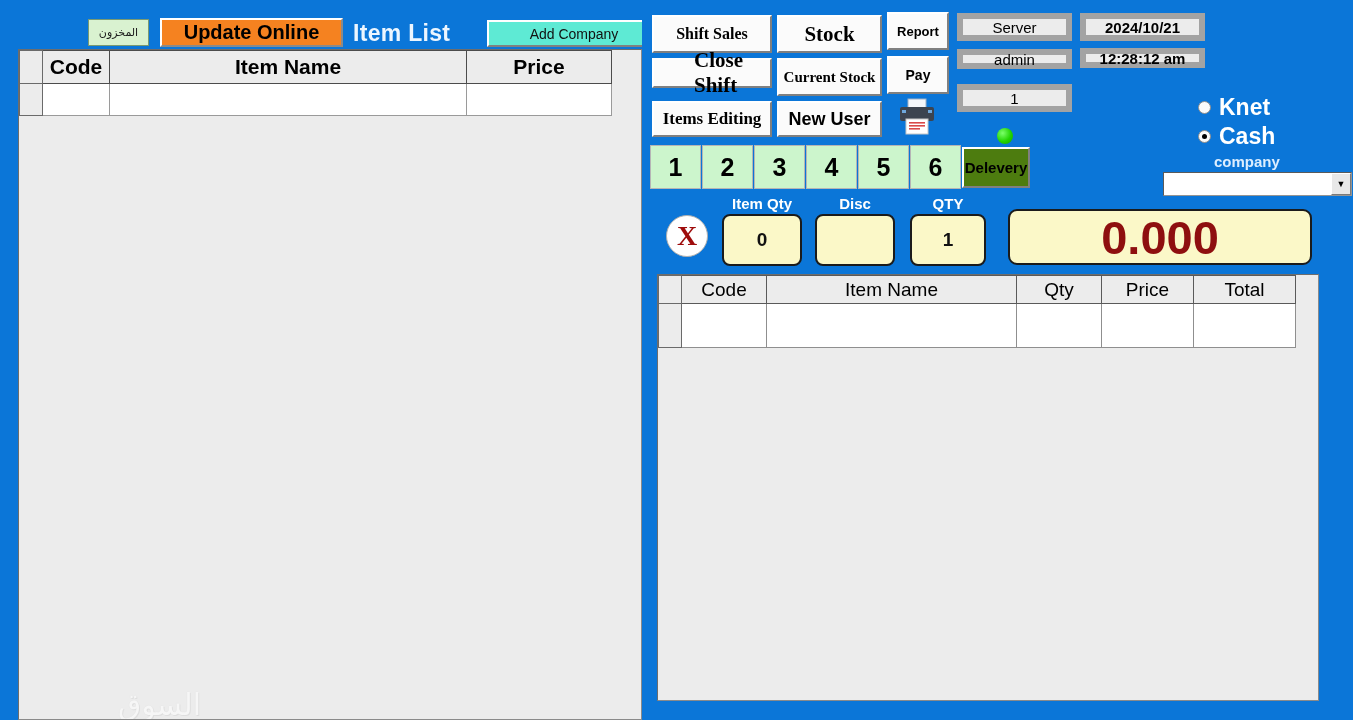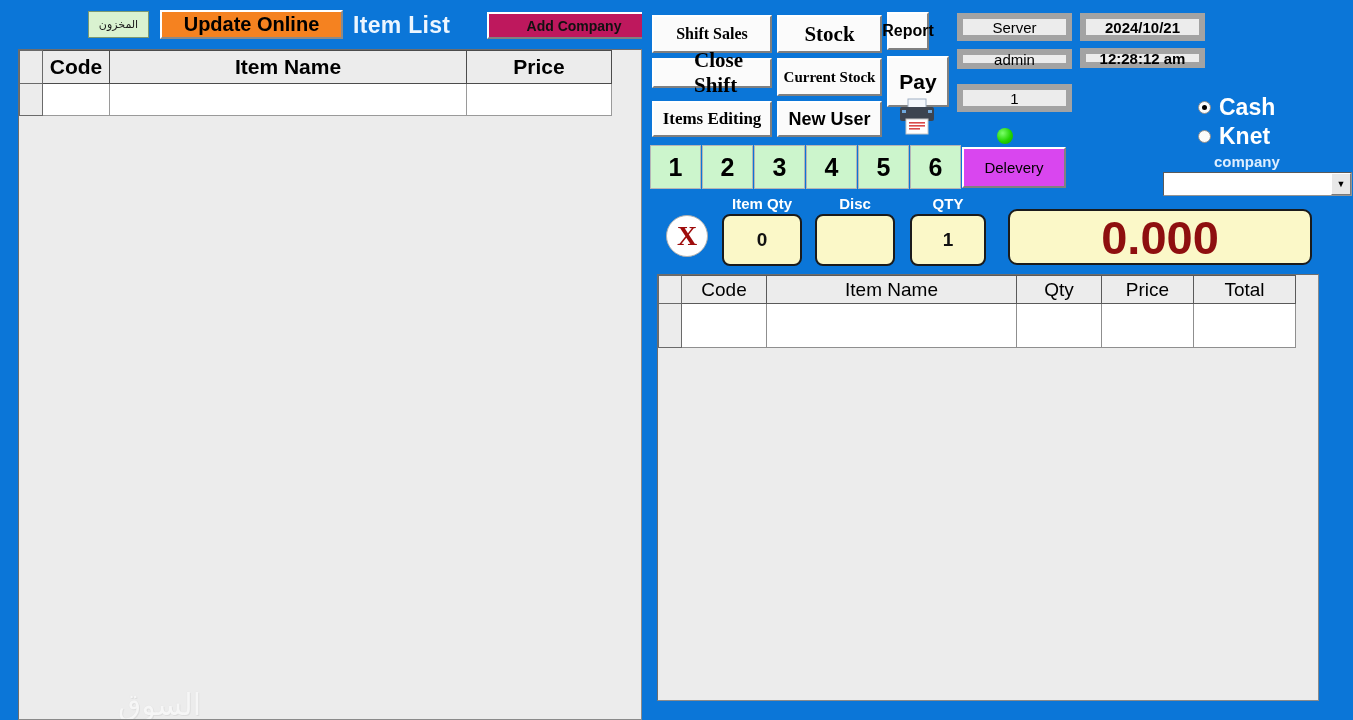--- a/index.html
+++ b/index.html
@@ -16,21 +16,21 @@
   }
 
   
   #left-panel {
     position: absolute;
     left: 0; top: 0;
     width: 642px; height: 720px;
   }
   #left-toolbar {
     position: absolute;
-    left: 0; top: 4px; width: 642px; height: 43px; padding-left: 16px;
+    left: 0; top: 12px; width: 642px; height: 43px; padding-left: 16px;
   }
   .btn-stock-ar {
     position: absolute; left: 88px; top: 7px;
     width: 61px; height: 27px;
     background: #d9f2d0;
     border: 1px solid #7a9a72;
     font-size: 11px;
     color: #1a1a1a;
     display: flex; align-items: center; justify-content: center;
     direction: rtl;
@@ -52,25 +52,25 @@
   }
   #item-list-title {
     position: absolute; left: 353px; top: 8px;
     font-size: 23px; font-weight: bold;
     color: #ecf6ff;
     letter-spacing: 0.3px;
   }
   .btn-add-company {
     position: absolute; left: 487px; top: 8px;
     width: 174px; height: 27px;
-    background: #be185d;
+    background: #5eead4;
     border: 2px solid #ffffff;
     border-right-color: #808080;
     border-bottom-color: #808080;
-    font-size: 14px; font-weight: bold;
+    font-size: 14px; font-weight: normal;
     color: #111;
     display: flex; align-items: center; justify-content: center;
     cursor: pointer;
   }
 
   #item-grid-wrap {
     position: absolute;
     left: 18px; top: 49px;
     width: 624px; height: 671px;
     background: #ececec;
@@ -124,22 +124,22 @@
   }
   .fn-serif { font-family: "Liberation Serif", serif; font-weight: bold; }
   .fn-sans  { font-family: "Liberation Sans", sans-serif; font-weight: bold; }
 
   #btn-shift-sales   { left: 10px;  top: 15px;  width: 120px; height: 38px; font-size: 16px; }
   #btn-close-shift   { left: 10px;  top: 58px;  width: 120px; height: 30px; font-size: 21px; padding-left: 40px; }
   #btn-items-editing { left: 10px;  top: 101px; width: 120px; height: 36px; font-size: 17px; }
   #btn-stock         { left: 135px; top: 15px;  width: 105px; height: 38px; font-size: 21px; }
   #btn-current-stock { left: 135px; top: 58px;  width: 105px; height: 38px; font-size: 15px; }
   #btn-new-user      { left: 135px; top: 101px; width: 105px; height: 36px; font-size: 18px; }
-  #btn-report        { left: 245px; top: 12px;  width: 42px;  height: 38px; font-size: 16px; }
-  #btn-pay           { left: 245px; top: 56px;  width: 62px;  height: 51px; font-size: 21px; }
+  #btn-report        { left: 245px; top: 12px;  width: 62px;  height: 38px; font-size: 13px; }
+  #btn-pay           { left: 245px; top: 56px;  width: 62px;  height: 38px; font-size: 14px; }
 
   .infobox {
     position: absolute;
     background: #ececec;
     border: 6px solid #a3a3a3;
     display: flex; align-items: center; justify-content: center;
     font-size: 15px; color: #000;
     font-family: "Liberation Sans", sans-serif;
   }
   #info-server { left: 315px; top: 13px;  width: 115px; height: 28px; }
@@ -162,28 +162,29 @@
     width: 51px; height: 44px;
     background: #ccf5cc;
     border: 1px solid #b5b5b5;
     display: flex; align-items: center; justify-content: center;
     font-size: 25px; font-weight: bold; color: #000;
     font-family: "Liberation Sans", sans-serif;
     cursor: pointer;
   }
   #btn-delevery {
     position: absolute; left: 320px; top: 147px;
-    width: 104px; height: 41px;
-    background: #d946ef;
+    width: 68px; height: 41px;
+    background: #4d7c0f;
     border: 2px solid #ffffff;
     border-right-color: #808080;
     border-bottom-color: #808080;
     display: flex; align-items: center; justify-content: center;
     font-size: 15px; color: #000;
     cursor: pointer;
+    font-weight: bold;
   }
   #delivery-led {
     position: absolute; left: 355px; top: 128px;
     width: 16px; height: 16px;
     background: radial-gradient(circle at 35% 32%, #7bff6a 0%, #22d400 55%, #14a000 100%);
     border-radius: 50%;
   }
 
   
   #pay-options { position: absolute; left: 556px; top: 94px; width: 150px; }
@@ -420,26 +421,26 @@
       <div class="numbtn" style="left:156px">4</div>
       <div class="numbtn" style="left:208px">5</div>
       <div class="numbtn" style="left:260px">6</div>
     </div>
 
     <div id="delivery-led"></div>
     <div id="btn-delevery">Delevery</div>
 
     <div id="pay-options">
       <div class="radio-row">
+        <span class="radio-dot"></span>
+        <span class="radio-label">Knet</span>
+      </div>
+      <div class="radio-row">
         <span class="radio-dot on"></span>
         <span class="radio-label">Cash</span>
-      </div>
-      <div class="radio-row">
-        <span class="radio-dot"></span>
-        <span class="radio-label">Knet</span>
       </div>
     </div>
 
     <div id="company-label">company</div>
     <div id="company-select">
       <div class="sel-value"></div>
       <div class="sel-arrow">▼</div>
     </div>
 
     <div id="xbtn">X</div>

